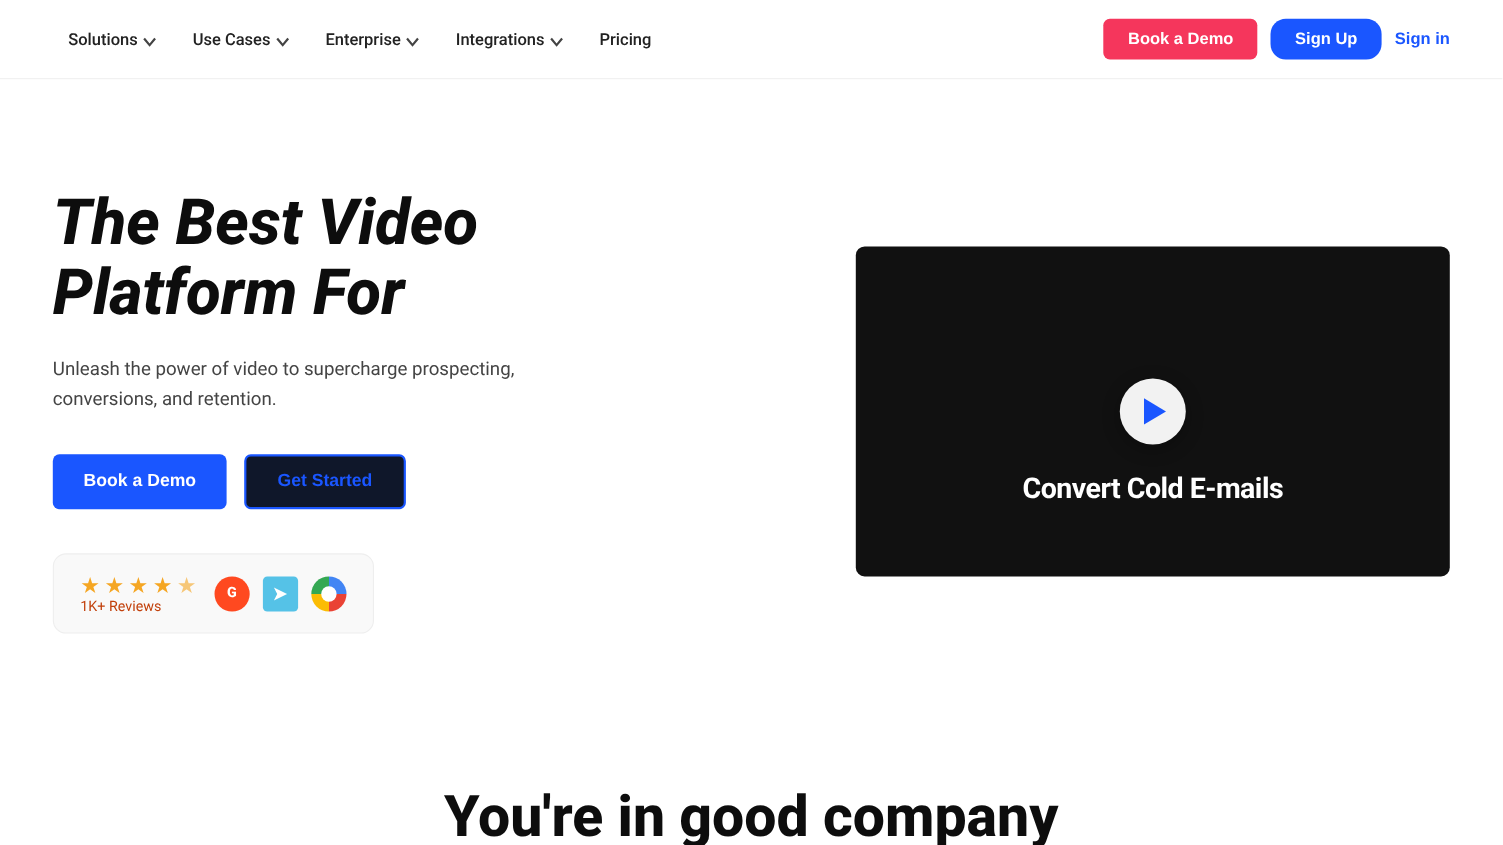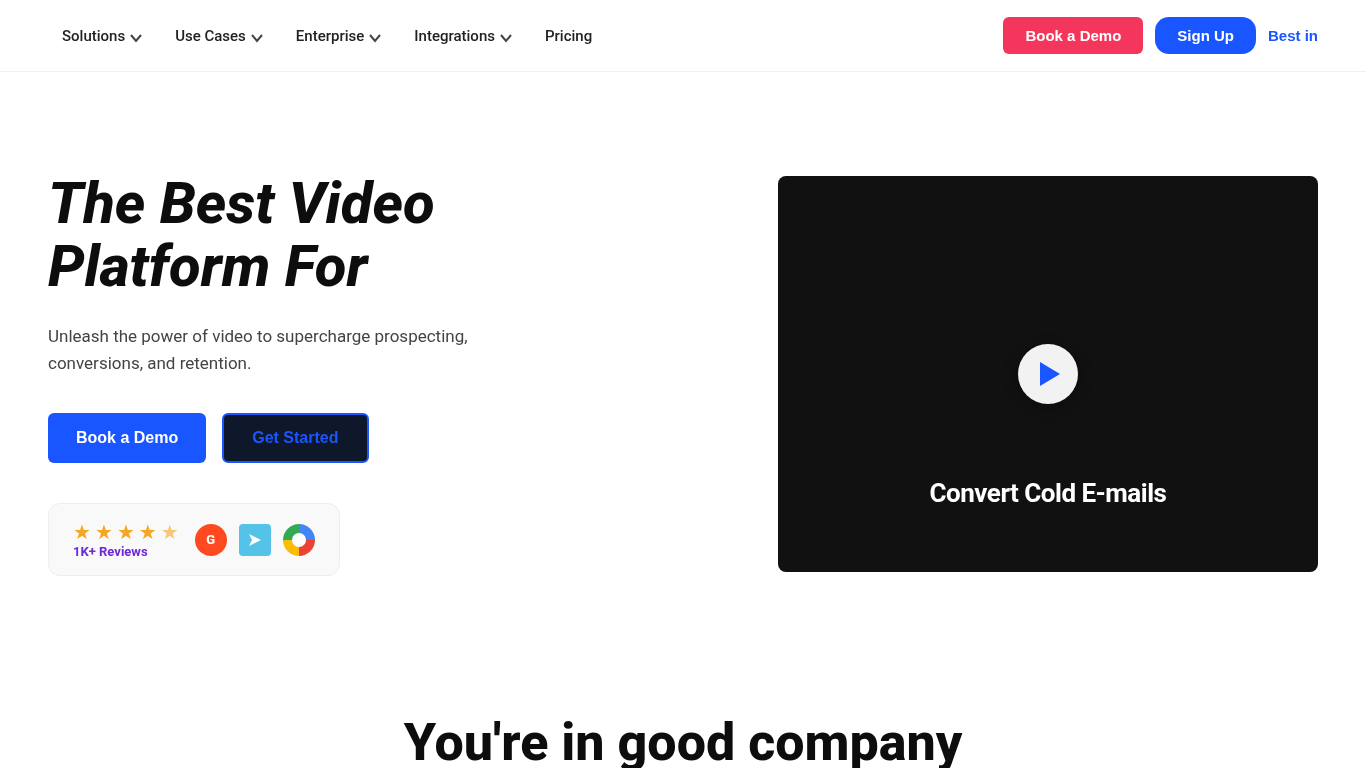--- a/index.html
+++ b/index.html
@@ -161,22 +161,22 @@
       font-size: 20px;
       color: #f5a623;
     }
     .star-half {
       font-size: 20px;
       color: #f5a623;
       opacity: 0.6;
     }
     .reviews-count {
       font-size: 13px;
-      color: #6d28d9;
-      font-weight: 700;
+      color: #c2410c;
+      font-weight: 400;
       margin-top: 0;
     }
     .reviews-logos {
       display: flex;
       align-items: center;
       gap: 12px;
     }
     
     .g2-icon {
       width: 32px;
@@ -222,21 +222,21 @@
       border-radius: 50%;
     }
 
     
     .hero-right {
       flex: 0 0 540px;
       max-width: 540px;
     }
     .video-container {
       width: 540px;
-      height: 396px;
+      height: 300px;
       background: #111;
       border-radius: 8px;
       display: flex;
       align-items: center;
       justify-content: center;
       position: relative;
       overflow: hidden;
     }
     .video-text {
       color: #fff;
@@ -323,21 +323,21 @@
     <li>
       <a href="#">
         <span>Pricing</span>
       </a>
     </li>
   </ul>
 
   <div class="nav-actions">
     <button class="btn-demo">Book a Demo</button>
     <button class="btn-signup">Sign Up</button>
-    <button class="btn-signin">Best in</button>
+    <button class="btn-signin">Sign in</button>
   </div>
 </nav>
 
 <section class="hero">
   <div class="hero-left">
     <h1 class="hero-title">The Best Video Platform For</h1>
     <p class="hero-subtitle">Unleash the power of video to supercharge prospecting, conversions, and retention.</p>
     <div class="hero-buttons">
       <button class="hero-btn-demo">Book a Demo</button>
       <button class="hero-btn-started">Get Started</button>

